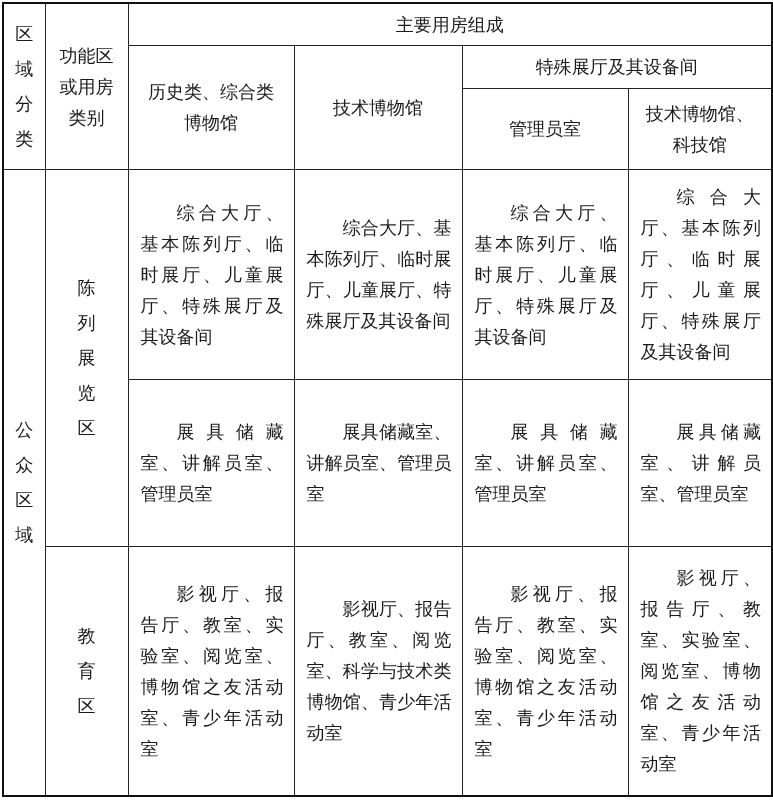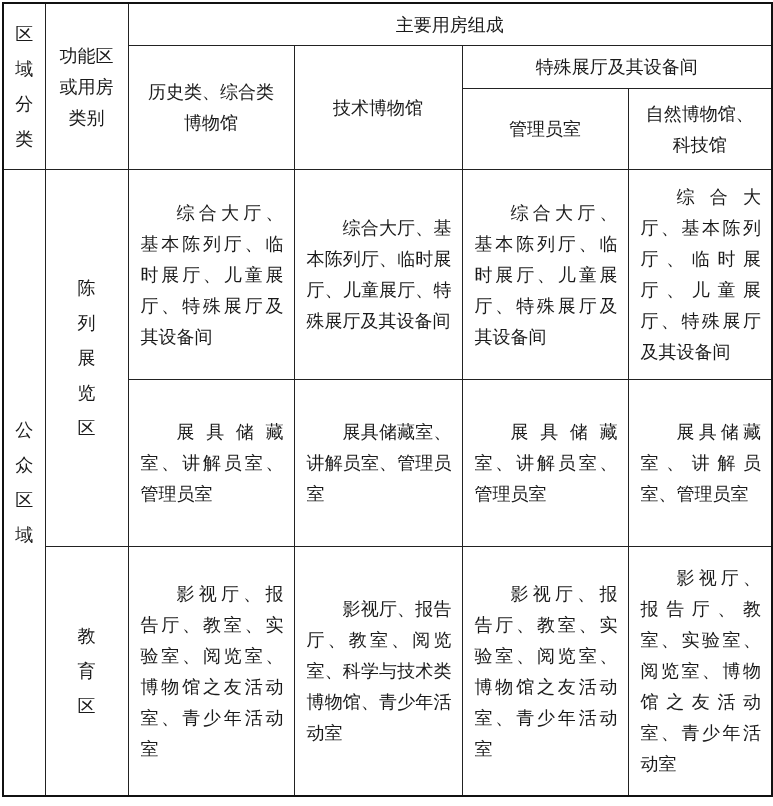--- a/index.html
+++ b/index.html
@@ -43,21 +43,21 @@
     <td rowspan="2">
       <div>历史类、综合类</div>
       <div>博物馆</div>
     </td>
     <td rowspan="2">技术博物馆</td>
     <td colspan="2">特殊展厅及其设备间</td>
   </tr>
   <tr style="height:81px">
     <td>管理员室</td>
     <td>
-      <div>自然博物馆、</div>
+      <div>技术博物馆、</div>
       <div>科技馆</div>
     </td>
   </tr>
 
   <tr style="height:210px">
     <td rowspan="3" class="vert">
       <div>公</div>
       <div>众</div>
       <div>区</div>
       <div>域</div>

